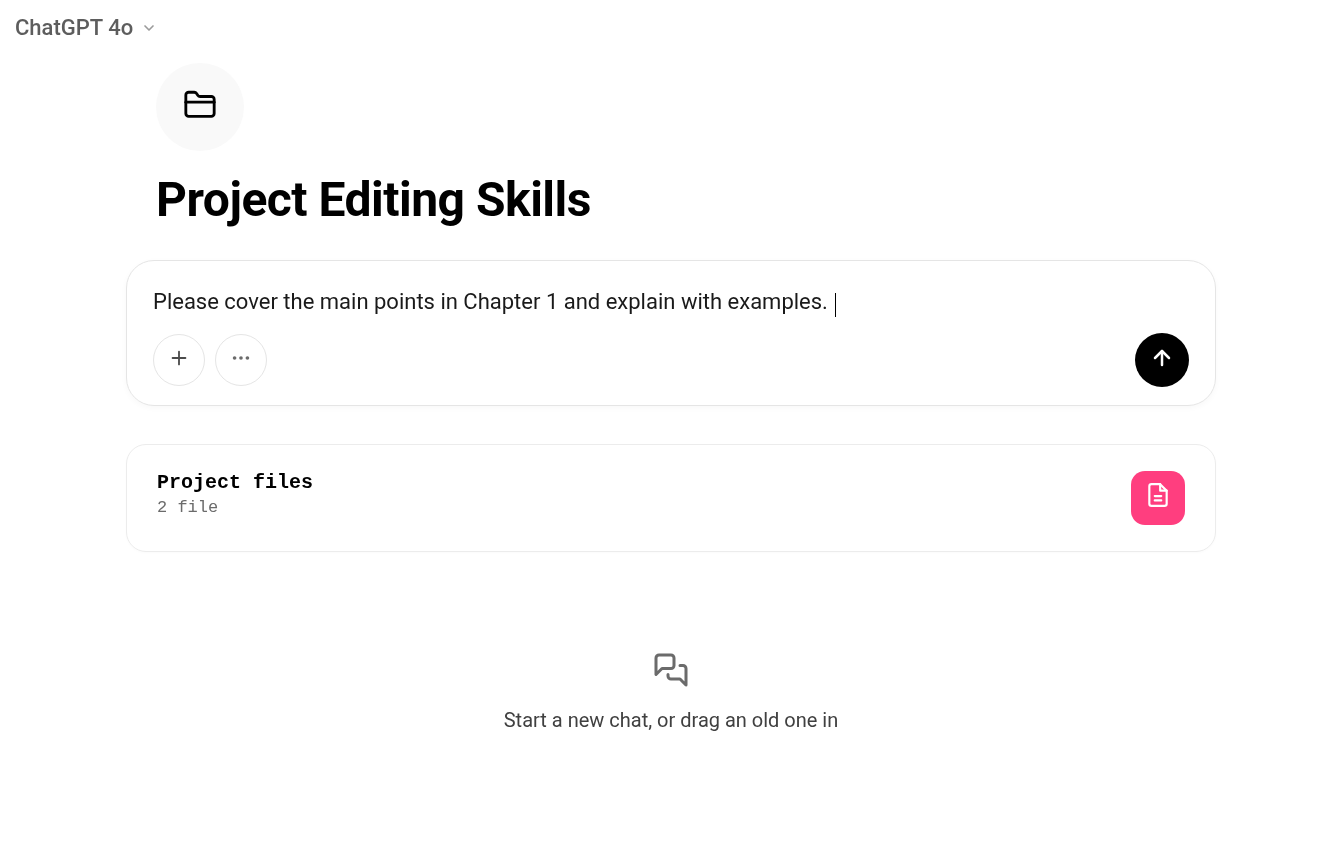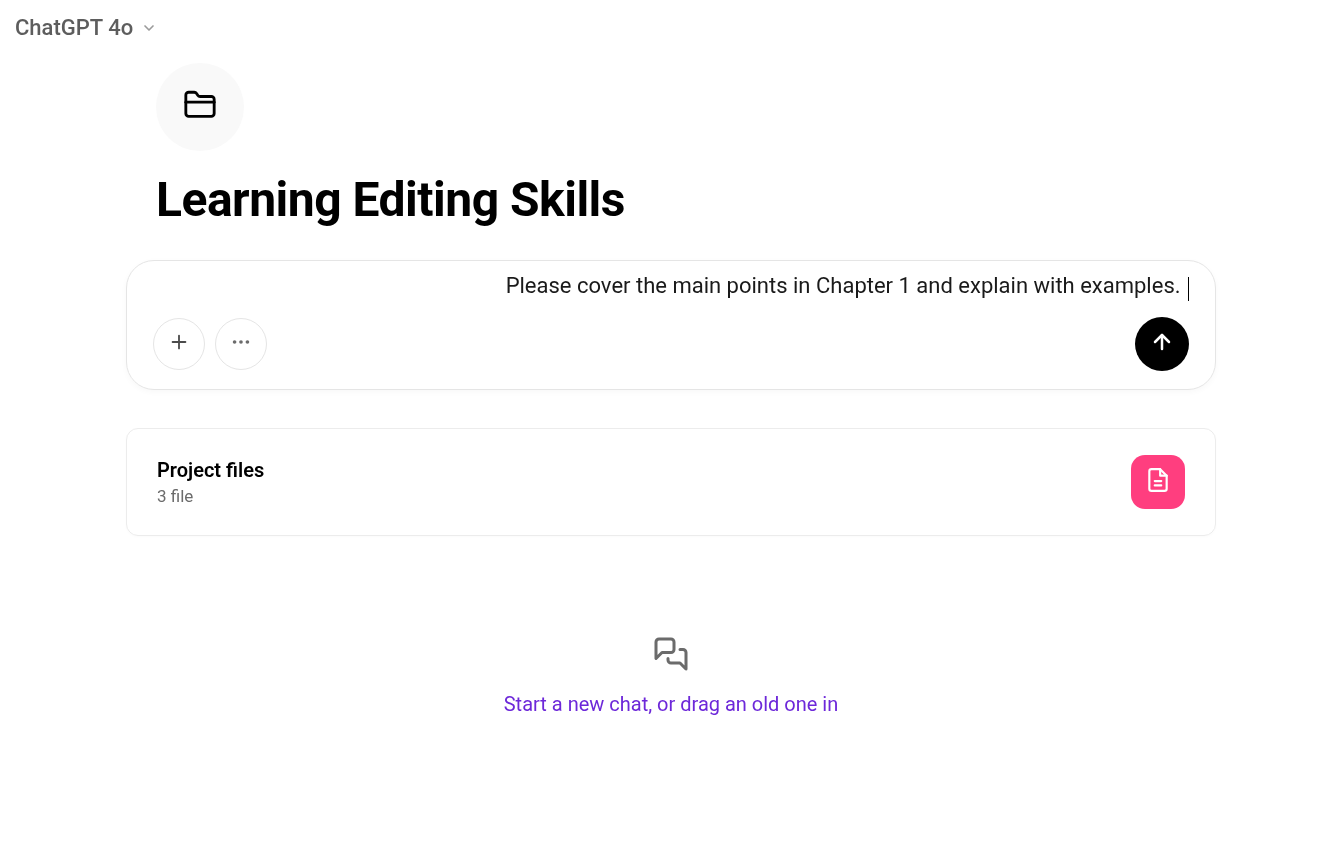--- a/index.html
+++ b/index.html
@@ -49,24 +49,23 @@
     .page-title {
       font-size: 48px;
       font-weight: 700;
       margin-left: 30px;
       margin-bottom: 32px;
       letter-spacing: -0.5px;
     }
     .input-area {
       border: 1px solid #e5e5e5;
       border-radius: 28px;
-      padding: 12px 26px 18px 26px;
+      padding: 28px 26px 18px 26px;
       box-shadow: 0 2px 6px rgba(0,0,0,0.03);
       margin-bottom: 38px;
-      text-align: right;
     }
     .cursor-bar {
       display: inline-block;
       width: 1px;
       height: 24px;
       background: #000;
       vertical-align: middle;
       margin-left: 2px;
     }
     .input-toolbar {
@@ -102,27 +101,27 @@
       cursor: pointer;
     }
     .cards-row {
       display: flex;
       gap: 32px;
       margin-bottom: 100px;
     }
     .card {
       flex: 1;
       border: 1px solid #ececec;
-      border-radius: 12px;
+      border-radius: 20px;
       padding: 26px 30px;
       display: flex;
-      align-items: center;
       justify-content: space-between;
       box-shadow: 0 1px 3px rgba(0,0,0,0.02);
       cursor: pointer;
+      font-family: Liberation Mono, monospace;
     }
     .card-text h3 {
       font-size: 20px;
       font-weight: 600;
       margin-bottom: 4px;
     }
     .card-text p {
       font-size: 17px;
       color: #6b6b6b;
     }
@@ -144,21 +143,21 @@
       text-align: center;
       margin-top: 20px;
     }
     .empty-state .chat-icon {
       display: flex;
       justify-content: center;
       margin-bottom: 20px;
     }
     .empty-state-text {
       font-size: 20px;
-      color: #6d28d9;
+      color: #404040;
     }
   </style>
 </head>
 <body>
 
 
 
 <div class="model-selector">
   <span>ChatGPT 4o</span>
   <span class="chevron">
@@ -171,21 +170,21 @@
 <div class="content">
   <div class="folder-circle">
     <span>
       <svg width="34" height="34" viewBox="0 0 24 24" fill="none" stroke="#000000" stroke-width="2" stroke-linecap="round" stroke-linejoin="round">
         <path d="M4 20h16a2 2 0 0 0 2-2V8a2 2 0 0 0-2-2h-7.93a2 2 0 0 1-1.66-.9l-.82-1.2A2 2 0 0 0 7.93 3H4a2 2 0 0 0-2 2v13c0 1.1.9 2 2 2Z"></path>
         <path d="M2 10h20"></path>
       </svg>
     </span>
   </div>
 
-  <h1 class="page-title">Learning Editing Skills</h1>
+  <h1 class="page-title">Project Editing Skills</h1>
 
   <div class="input-area">
     <div style="position:relative;">
       <span style="font-size:22px; color:#1a1a1a;">Please cover the main points in Chapter 1 and explain with examples. </span><span class="cursor-bar"></span>
     </div>
     <div class="input-toolbar">
       <div class="toolbar-left">
         <button class="round-btn">
           <span>
             <svg width="22" height="22" viewBox="0 0 24 24" fill="none" stroke="#4b4b4b" stroke-width="2" stroke-linecap="round" stroke-linejoin="round">
@@ -212,21 +211,21 @@
             </svg>
         </span>
       </button>
     </div>
   </div>
 
   <div class="cards-row">
     <div class="card">
       <div class="card-text">
         <h3>Project files</h3>
-        <p>3 file</p>
+        <p>2 file</p>
       </div>
       <div class="card-icon-box card-icon-pink">
         <span>
           <svg width="26" height="26" viewBox="0 0 24 24" fill="none" stroke="#ffffff" stroke-width="2" stroke-linecap="round" stroke-linejoin="round">
             <path d="M14 2H6a2 2 0 0 0-2 2v16a2 2 0 0 0 2 2h12a2 2 0 0 0 2-2V8z"></path>
             <polyline points="14 2 14 8 20 8"></polyline>
             <line x1="9" y1="13" x2="15" y2="13"></line>
             <line x1="9" y1="17" x2="15" y2="17"></line>
           </svg>
         </span>

